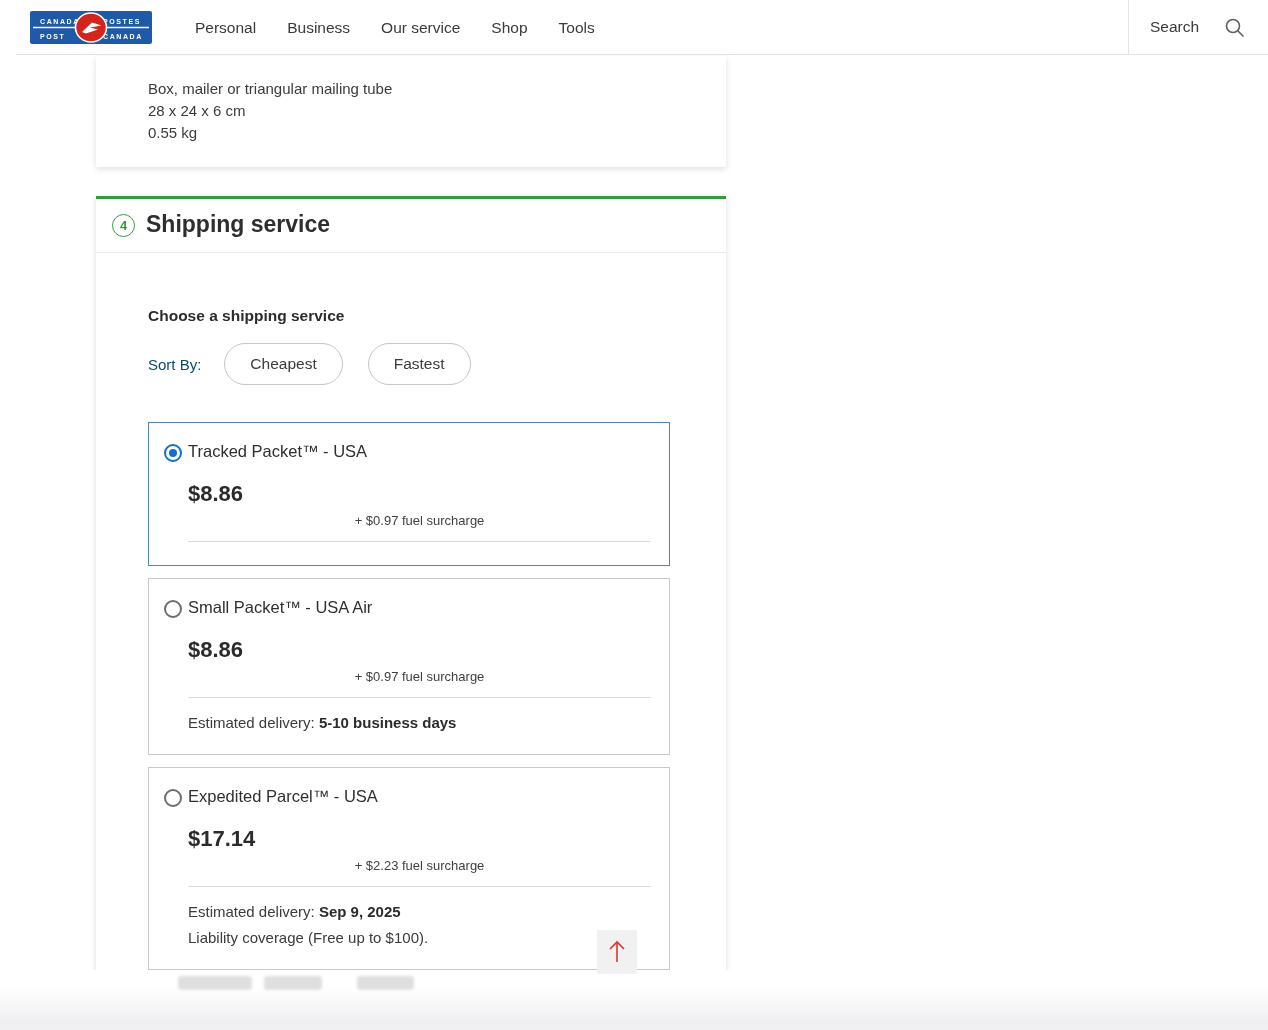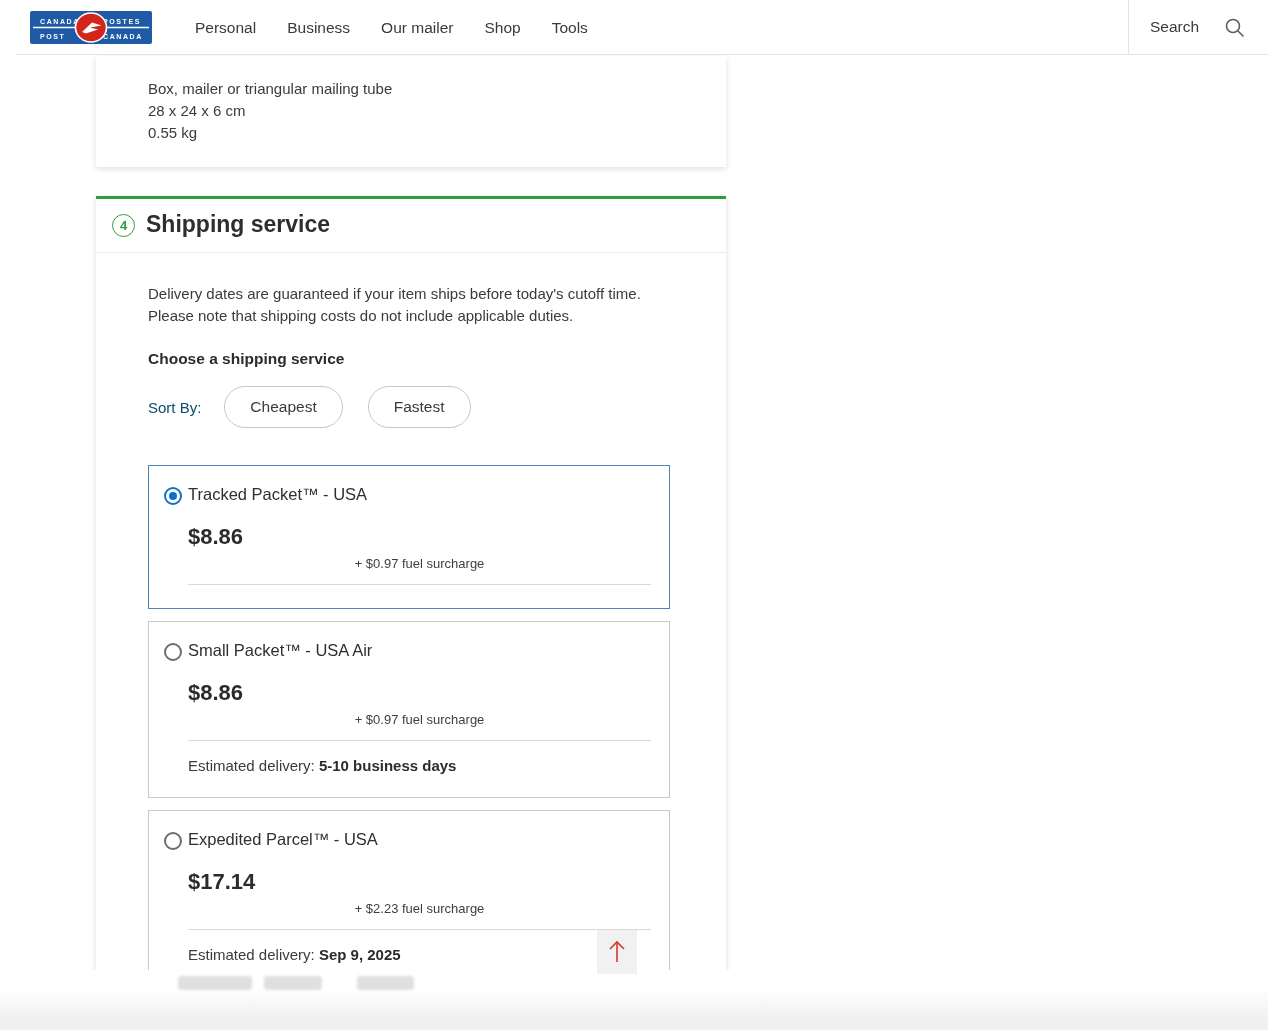--- a/index.html
+++ b/index.html
@@ -83,21 +83,21 @@
         <text x="73" y="12.5" fill="#fff" font-size="7" font-weight="bold" letter-spacing="1.6" font-family="Liberation Sans, sans-serif">POSTES</text>
         <text x="73" y="28" fill="#fff" font-size="7" font-weight="bold" letter-spacing="1.6" font-family="Liberation Sans, sans-serif">CANADA</text>
         <ellipse cx="61" cy="16.5" rx="15.5" ry="14.5" fill="#d2251c" stroke="#ffffff" stroke-width="1.6"></ellipse>
         <path d="M52 21 L62 11.5 L71.5 14.5 L60 16.5 L68 18.5 L56 22.5 Z" fill="#ffffff"></path>
       </svg>
     </div>
 
     <nav class="nav">
       <span class="nav-item">Personal</span>
       <span class="nav-item">Business</span>
-      <span class="nav-item">Our mailer</span>
+      <span class="nav-item">Our service</span>
       <span class="nav-item">Shop</span>
       <span class="nav-item">Tools</span>
     </nav>
 
     <div class="search-divider"></div>
     <span class="search-label">Search</span>
     <span class="search-icon">
       <svg width="24" height="24" viewBox="0 0 24 24">
         <circle cx="10" cy="10" r="6.5" fill="none" stroke="#5f5f5f" stroke-width="1.6"></circle>
         <line x1="15" y1="15" x2="20.5" y2="20.5" stroke="#5f5f5f" stroke-width="1.6"></line>
@@ -111,21 +111,20 @@
     <div class="pkg-line">0.55 kg</div>
   </div>
 
   <section class="panel">
     <div class="panel-header">
       <div class="step-circle">4</div>
       <h2 class="panel-title">Shipping service</h2>
     </div>
 
     <div class="panel-body">
-      <p class="description">Delivery dates are guaranteed if your item ships before today's cutoff time. Please note that shipping costs do not include applicable duties.</p>
 
       <div class="choose-label">Choose a shipping service</div>
 
       <div class="sort-row">
         <span class="sort-label">Sort By:</span>
         <button class="pill">Cheapest</button>
         <button class="pill">Fastest</button>
       </div>
 
       <div class="services">

